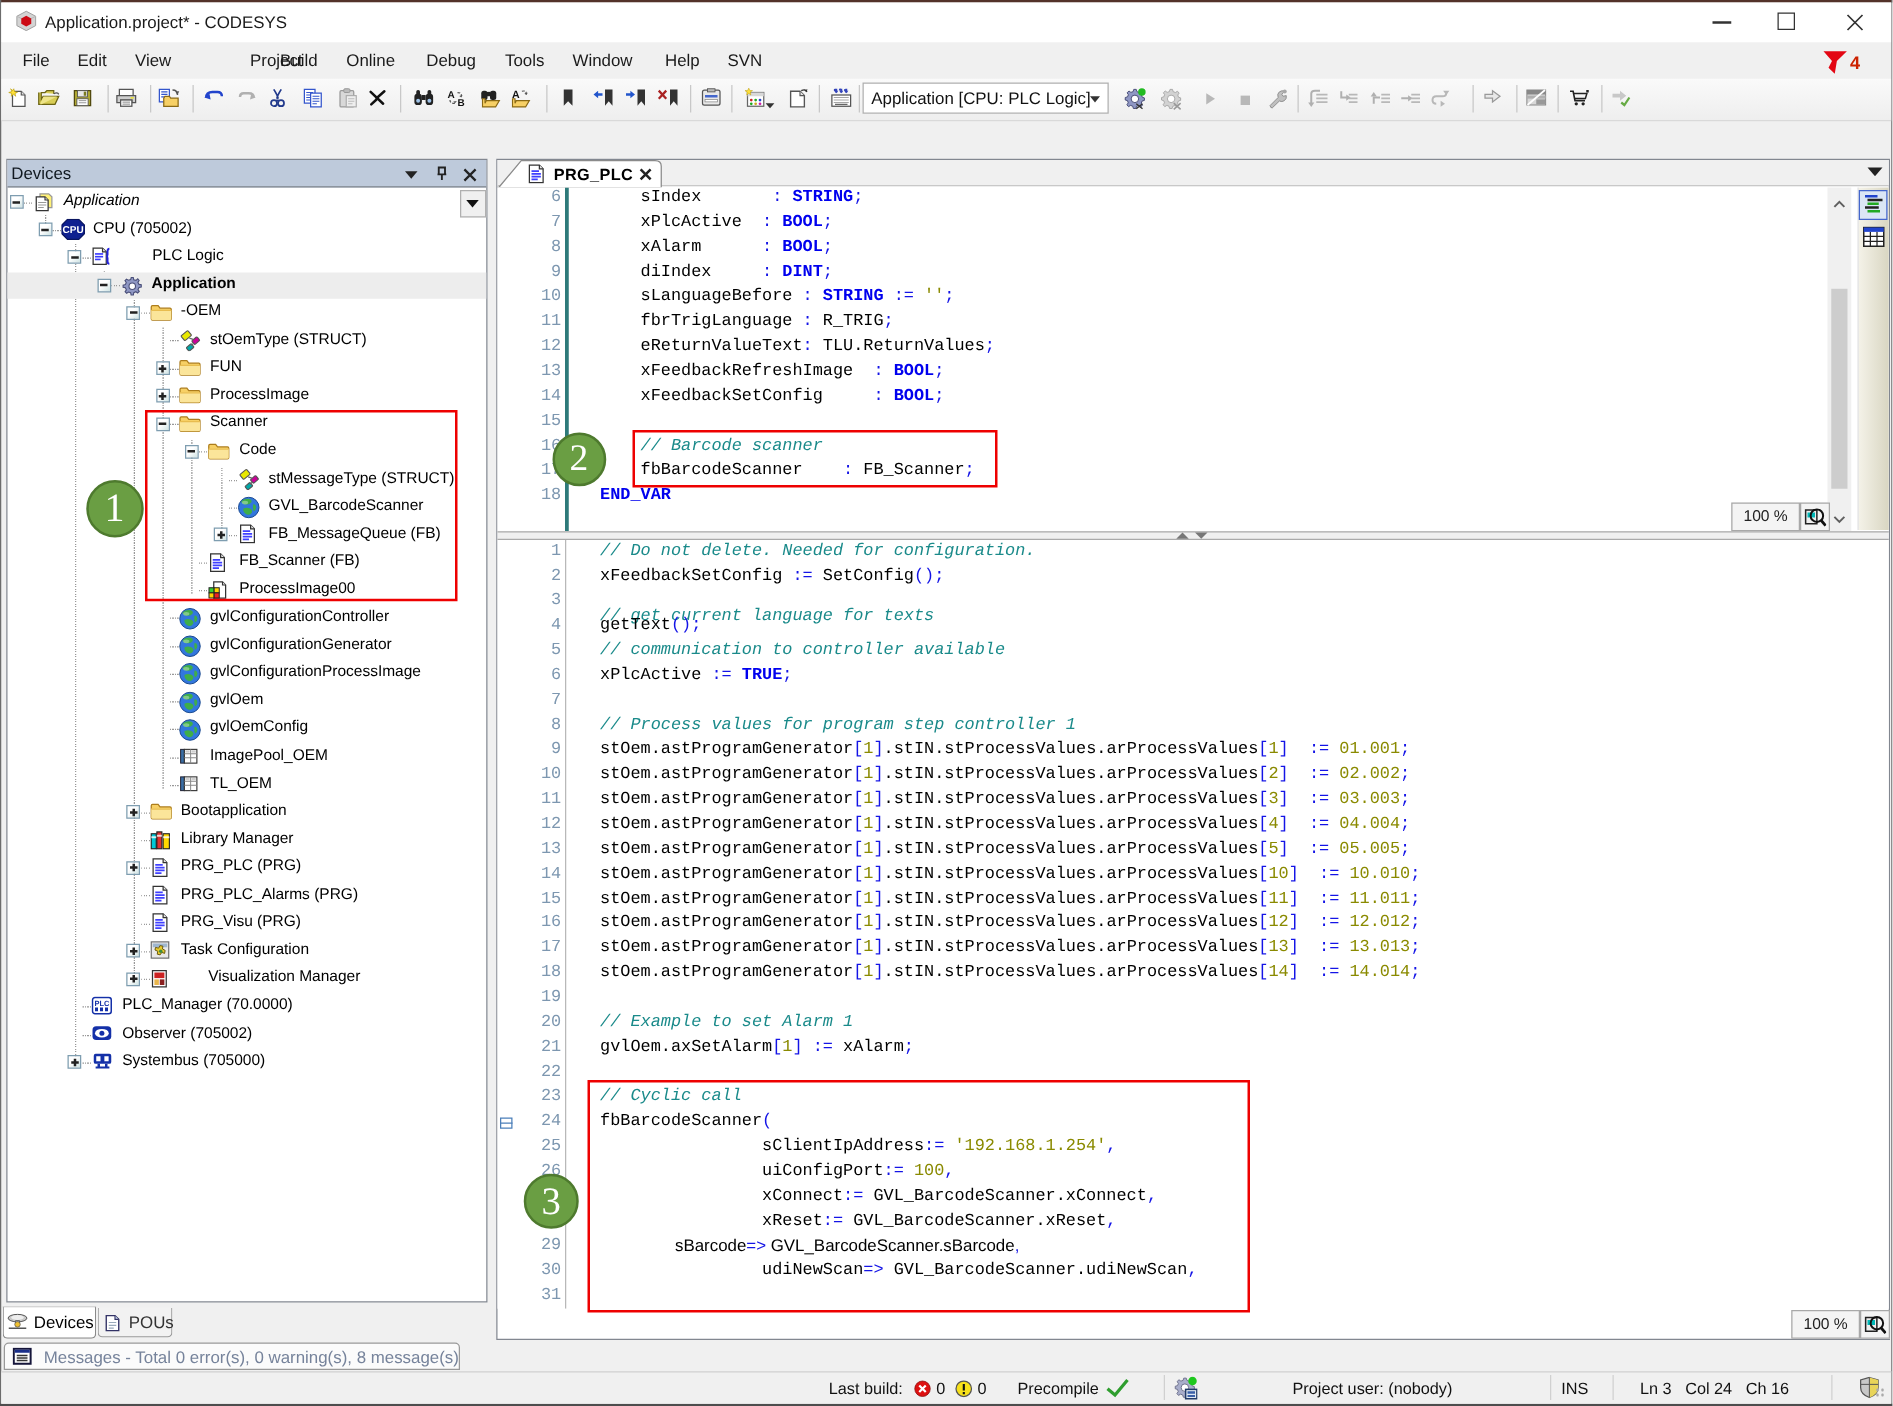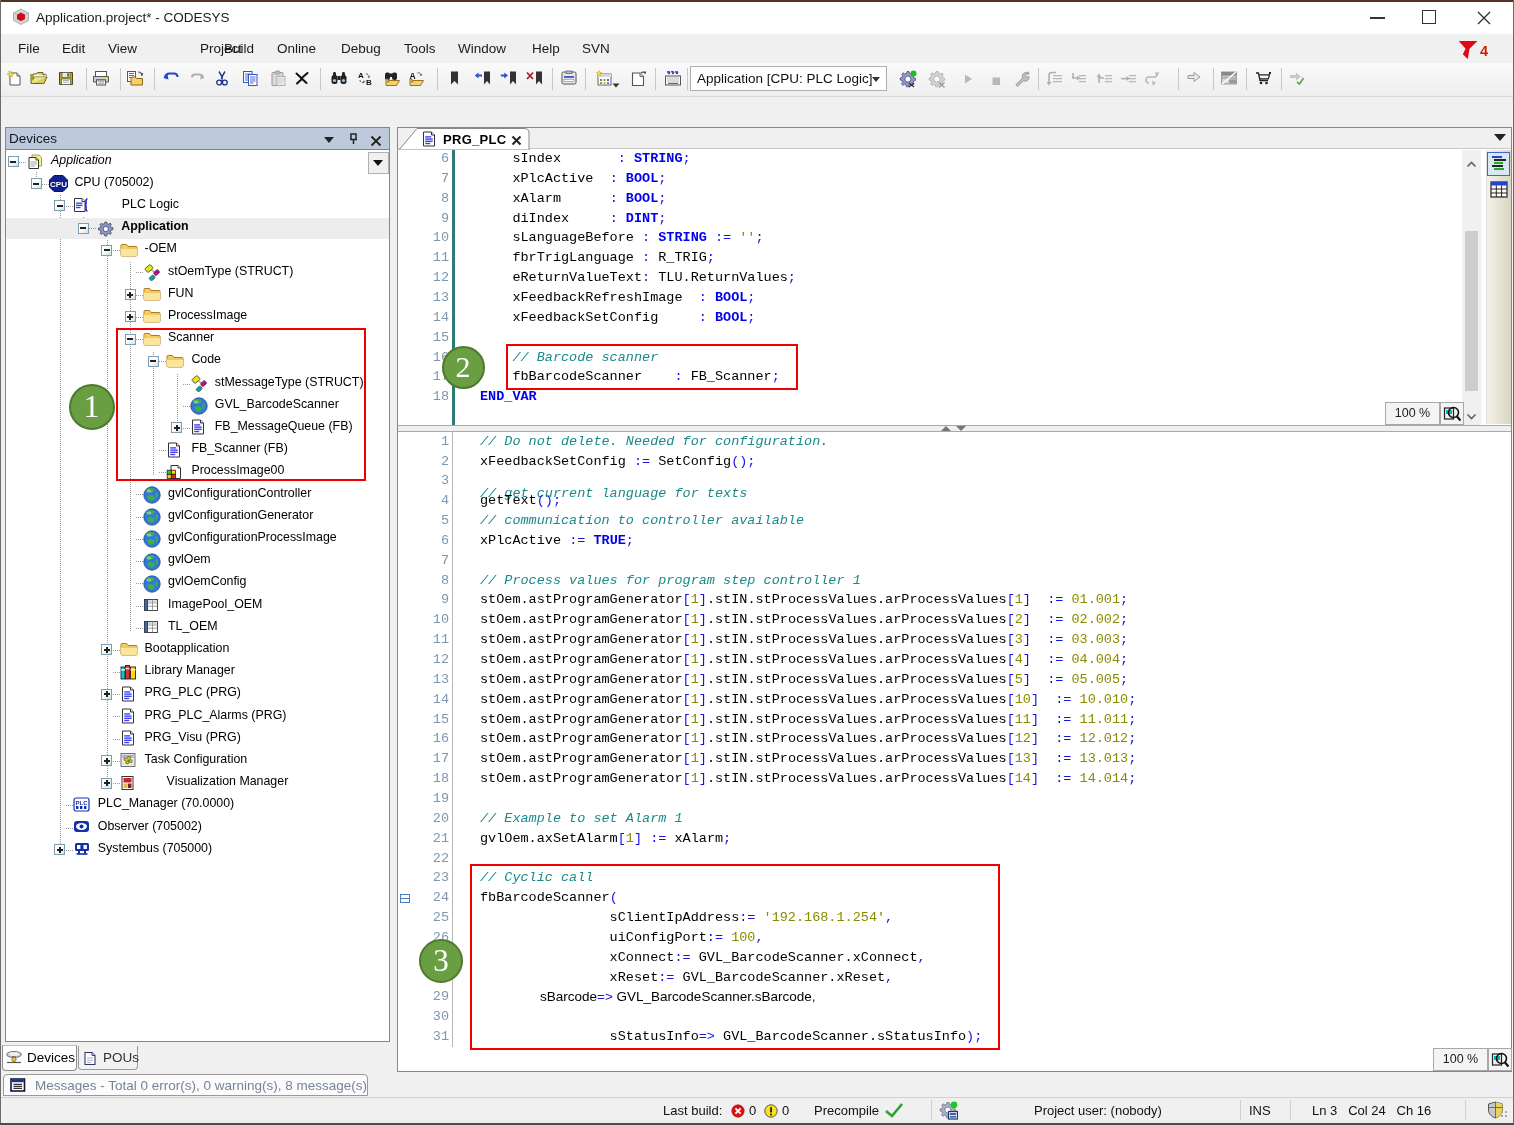--- a/index.html
+++ b/index.html
@@ -762,22 +762,22 @@
         <div style="position:absolute;left:480.0px;top:910.0px;font-family:'Liberation Mono',monospace;font-size:13.5px;white-space:pre;color:#000;">                sClientIpAddress<span class="p">:= </span><span class="n">'192.168.1.254'</span><span class="p">,</span></div>
         <div style="position:absolute;left:419px;top:929.9px;width:30px;text-align:right;font-family:'Liberation Mono',monospace;font-size:13.5px;color:#7d97b0;">26</div>
         <div style="position:absolute;left:480.0px;top:929.9px;font-family:'Liberation Mono',monospace;font-size:13.5px;white-space:pre;color:#000;">                uiConfigPort<span class="p">:= </span><span class="n">100</span><span class="p">,</span></div>
         <div style="position:absolute;left:419px;top:949.7px;width:30px;text-align:right;font-family:'Liberation Mono',monospace;font-size:13.5px;color:#7d97b0;">27</div>
         <div style="position:absolute;left:480.0px;top:949.7px;font-family:'Liberation Mono',monospace;font-size:13.5px;white-space:pre;color:#000;">                xConnect<span class="p">:= </span>GVL_BarcodeScanner.xConnect<span class="p">,</span></div>
         <div style="position:absolute;left:419px;top:969.5px;width:30px;text-align:right;font-family:'Liberation Mono',monospace;font-size:13.5px;color:#7d97b0;">28</div>
         <div style="position:absolute;left:480.0px;top:969.5px;font-family:'Liberation Mono',monospace;font-size:13.5px;white-space:pre;color:#000;">                xReset<span class="p">:= </span>GVL_BarcodeScanner.xReset<span class="p">,</span></div>
         <div style="position:absolute;left:419px;top:989.4px;width:30px;text-align:right;font-family:'Liberation Mono',monospace;font-size:13.5px;color:#7d97b0;">29</div>
         <div style="position:absolute;left:480.0px;top:989.4px;font-family:Liberation Sans, sans-serif;font-size:13.5px;white-space:pre;color:#000;">                sBarcode<span class="p">=&gt; </span>GVL_BarcodeScanner.sBarcode<span class="p">,</span></div>
         <div style="position:absolute;left:419px;top:1009.2px;width:30px;text-align:right;font-family:'Liberation Mono',monospace;font-size:13.5px;color:#7d97b0;">30</div>
+        <div style="position:absolute;left:480.0px;top:1009.2px;font-family:'Liberation Mono',monospace;font-size:13.5px;white-space:pre;color:#000;">                udiNewScan<span class="p">=&gt; </span>GVL_BarcodeScanner.udiNewScan<span class="p">,</span></div>
         <div style="position:absolute;left:419px;top:1029.1px;width:30px;text-align:right;font-family:'Liberation Mono',monospace;font-size:13.5px;color:#7d97b0;">31</div>
-        <div style="position:absolute;left:480.0px;top:1029.1px;font-family:'Liberation Mono',monospace;font-size:13.5px;white-space:pre;color:#000;">                sStatusInfo<span class="p">=&gt; </span>GVL_BarcodeScanner.sStatusInfo<span class="p">);</span></div>
         <div style="position:absolute;left:399.5px;top:893.9px;width:10.5px;height:9.5px;border:1.4px solid #4b7fb9;background:#fff;"></div>
         <div style="position:absolute;left:399.5px;top:897.6px;width:10.5px;height:1.4px;background:#4b7fb9;"></div>
       </div>
     </div>
     <div class="abs" style="left:1433px;top:1048px;width:55px;height:23px;background:#f4f4f4;border:1px solid #a8a8a8;font-size:12.5px;color:#222;text-align:center;line-height:21px;">100 %</div>
     <div class="abs" style="left:1488px;top:1048px;width:24px;height:23px;background:#f4f4f4;border:1px solid #a8a8a8;"></div>
     <div class="abs" style="left:1491px;top:1050px;"><svg width="18" height="19" viewBox="0 0 18 19" style="">
         <rect x="1.5" y="4" width="9" height="11" fill="#eee" stroke="#222" stroke-width="1.2"></rect>
         <rect x="3" y="6" width="6" height="4" fill="#00b8b8"></rect>
         <circle cx="10.5" cy="8.5" r="5" fill="none" stroke="#111" stroke-width="1.6"></circle>

